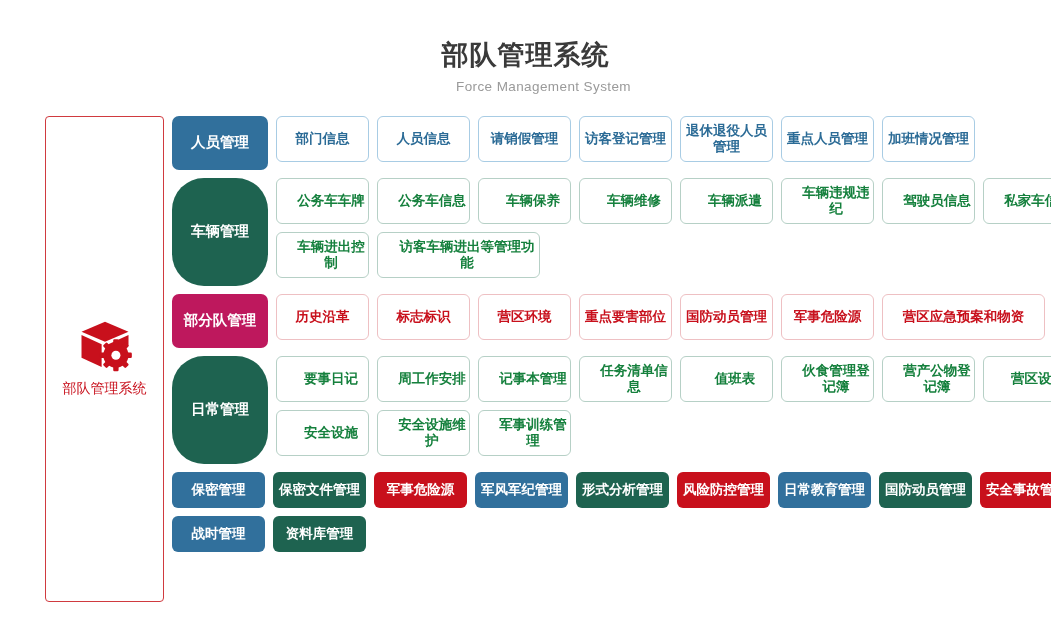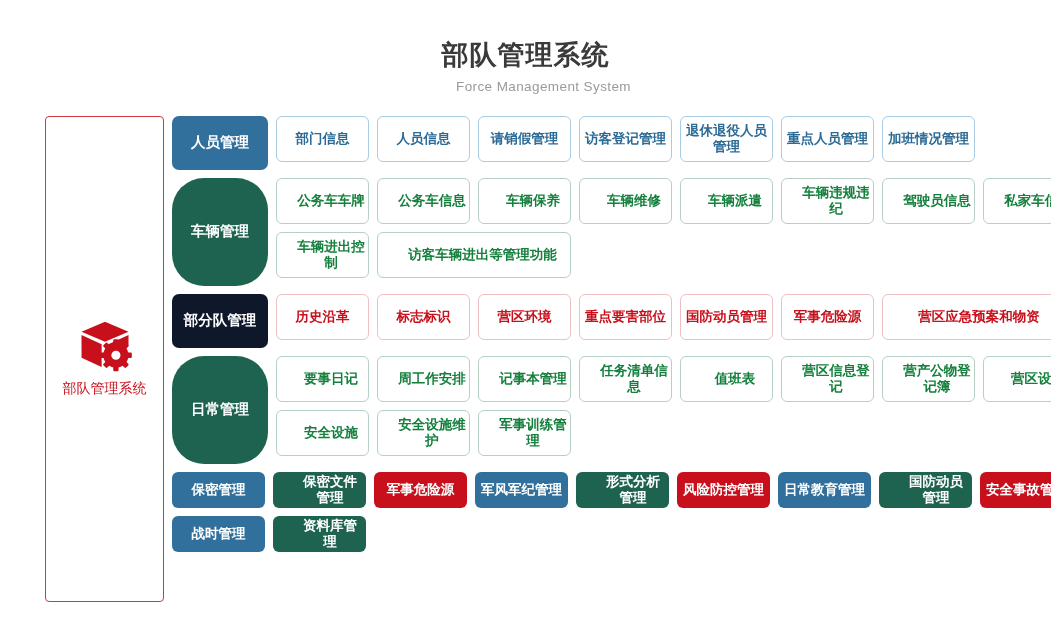--- a/index.html
+++ b/index.html
@@ -53,53 +53,53 @@
     border-radius:7px;
     display:flex;align-items:center;justify-content:center;
     color:#fff;font-size:14.5px;font-weight:bold;
     text-align:center;line-height:1.2;
     margin-right:8px;
     padding:2px;
     box-sizing:border-box;
   }
   .cat-head.blue{background:#31709c;}
   .cat-head.green{background:#1e6350;border-radius:32px;}
-  .cat-head.red{background:#0f172a;}
+  .cat-head.red{background:#be185d;}
 
   .items{display:flex;flex-wrap:wrap;width:808px;align-content:flex-start;}
 
   .item{
     width:93px;height:46px;
     margin:0 8px 8px 0;
     border-radius:6px;
     box-sizing:border-box;
     display:flex;align-items:center;justify-content:center;
     text-align:center;line-height:1.18;
     font-size:13.5px;font-weight:bold;
     background:#fff;
     padding:2px 3px;
   }
-  .item.w2{width:194px;}
+  .item.w2{width:163px;}
   .item.blue{border:1.3px solid #a8cce4;color:#2b6b96;}
   .item.green{border:1.3px solid #b6d0c6;color:#15803d;padding-left:20px;}
   .item.red{border:1.3px solid #eec0c3;color:#c8101c;}
 
   
   .tile{
     width:93px;height:36px;
     margin:0 8px 8px 0;
     border-radius:6px;
     box-sizing:border-box;
     display:flex;align-items:center;justify-content:center;
     text-align:center;line-height:1.18;
     font-size:13.5px;font-weight:bold;color:#fff;
     padding:2px 3px;
   }
   .tile.blue{background:#31709c;}
-  .tile.green{background:#1e6350;padding-left:24px;}
+  .tile.green{background:#1e6350;}
   .tile.red{background:#c8101c;}
 
   .solid-row{display:flex;flex-wrap:wrap;width:913px;align-content:flex-start;}
 </style>
 </head>
 <body>
 
 <div class="page">
 
   <div class="header">
@@ -174,21 +174,21 @@
             </div>
           </div>
           <div class="cat-row">
             <div class="cat-head green">日常管理</div>
             <div class="items">
               <div class="item green">要事日记</div>
               <div class="item green">周工作安排</div>
               <div class="item green">记事本管理</div>
               <div class="item green">任务清单信息</div>
               <div class="item green">值班表</div>
-              <div class="item green">营区信息登记</div>
+              <div class="item green">伙食管理登记簿</div>
               <div class="item green">营产公物登记簿</div>
               <div class="item green">营区设施</div>
               <div class="item green">安全设施</div>
               <div class="item green">安全设施维护</div>
               <div class="item green">军事训练管理</div>
             </div>
           </div>
         </div>
       <div class="solid-row" id="solid-container">
           <div class="tile blue">保密管理</div>

